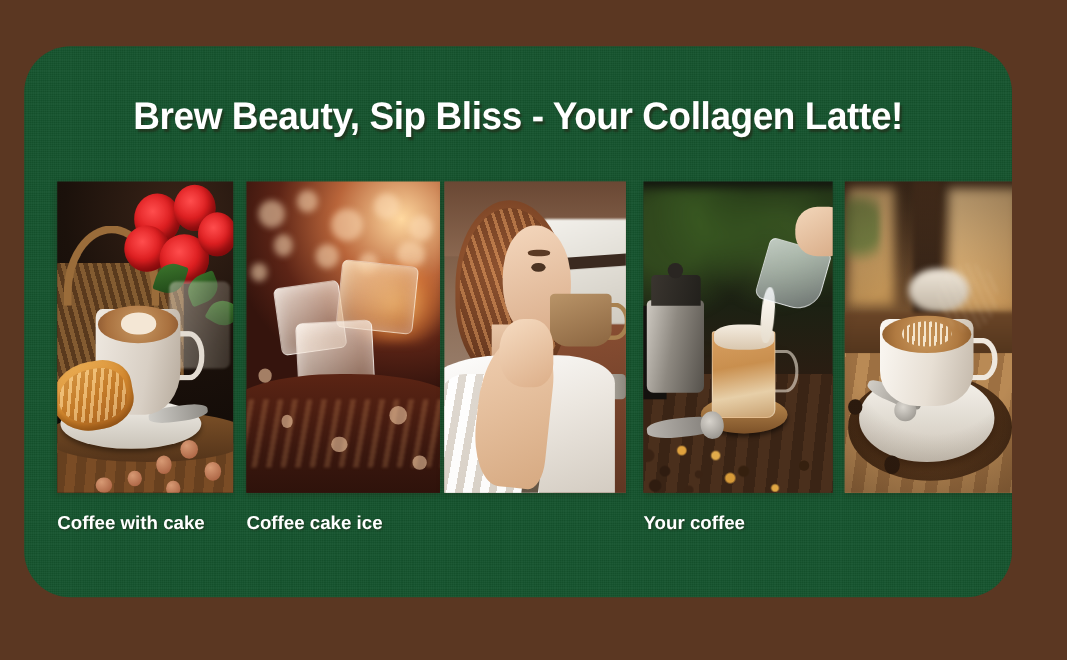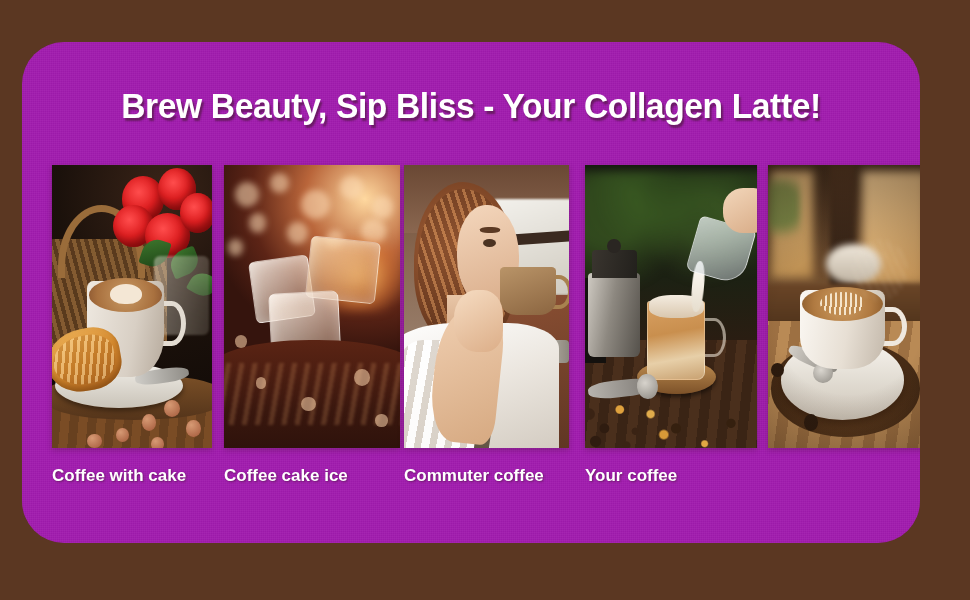--- a/index.html
+++ b/index.html
@@ -12,21 +12,21 @@
   #stage {
     position:relative;
     width:970px; height:600px;
     background:#5b3722;
   }
   
   #panel {
     position:absolute;
     left:22px; top:42px;
     width:898px; height:501px;
-    background:#a21caf;
+    background:#14532d;
     border-radius:42px;
     overflow:hidden;
     text-decoration:underline;
   }
   #panel::after{
     content:"";
     position:absolute; inset:0;
     background:
       repeating-linear-gradient(0deg, rgba(255,255,255,.025) 0 1px, rgba(0,0,0,.02) 1px 2px),
       repeating-linear-gradient(90deg, rgba(255,255,255,.02) 0 1px, rgba(0,0,0,.018) 1px 2px);
@@ -410,21 +410,20 @@
           <div class="layer t3-eye t3-e1"></div>
           <div class="layer t3-neck"></div>
           <div class="layer t3-blouse"></div>
           <div class="layer t3-blouse2"></div>
           <div class="layer t3-belt"></div>
           <div class="layer t3-arm"></div>
           <div class="layer t3-mughandle"></div>
           <div class="layer t3-mug"></div>
           <div class="layer t3-hand"></div>
         </div>
-        <div class="caption">Commuter coffee</div>
       </div>
 
       <div class="tile t4" style="width:172px; margin-right:11px;">
         <div class="photo">
           <div class="layer t4-foliage"></div>
           <div class="layer t4-table"></div>
           <div class="layer t4-darkbox"></div>
           <div class="layer t4-moka"></div>
           <div class="layer t4-mokatop"></div>
           <div class="layer t4-mokaknob"></div>

